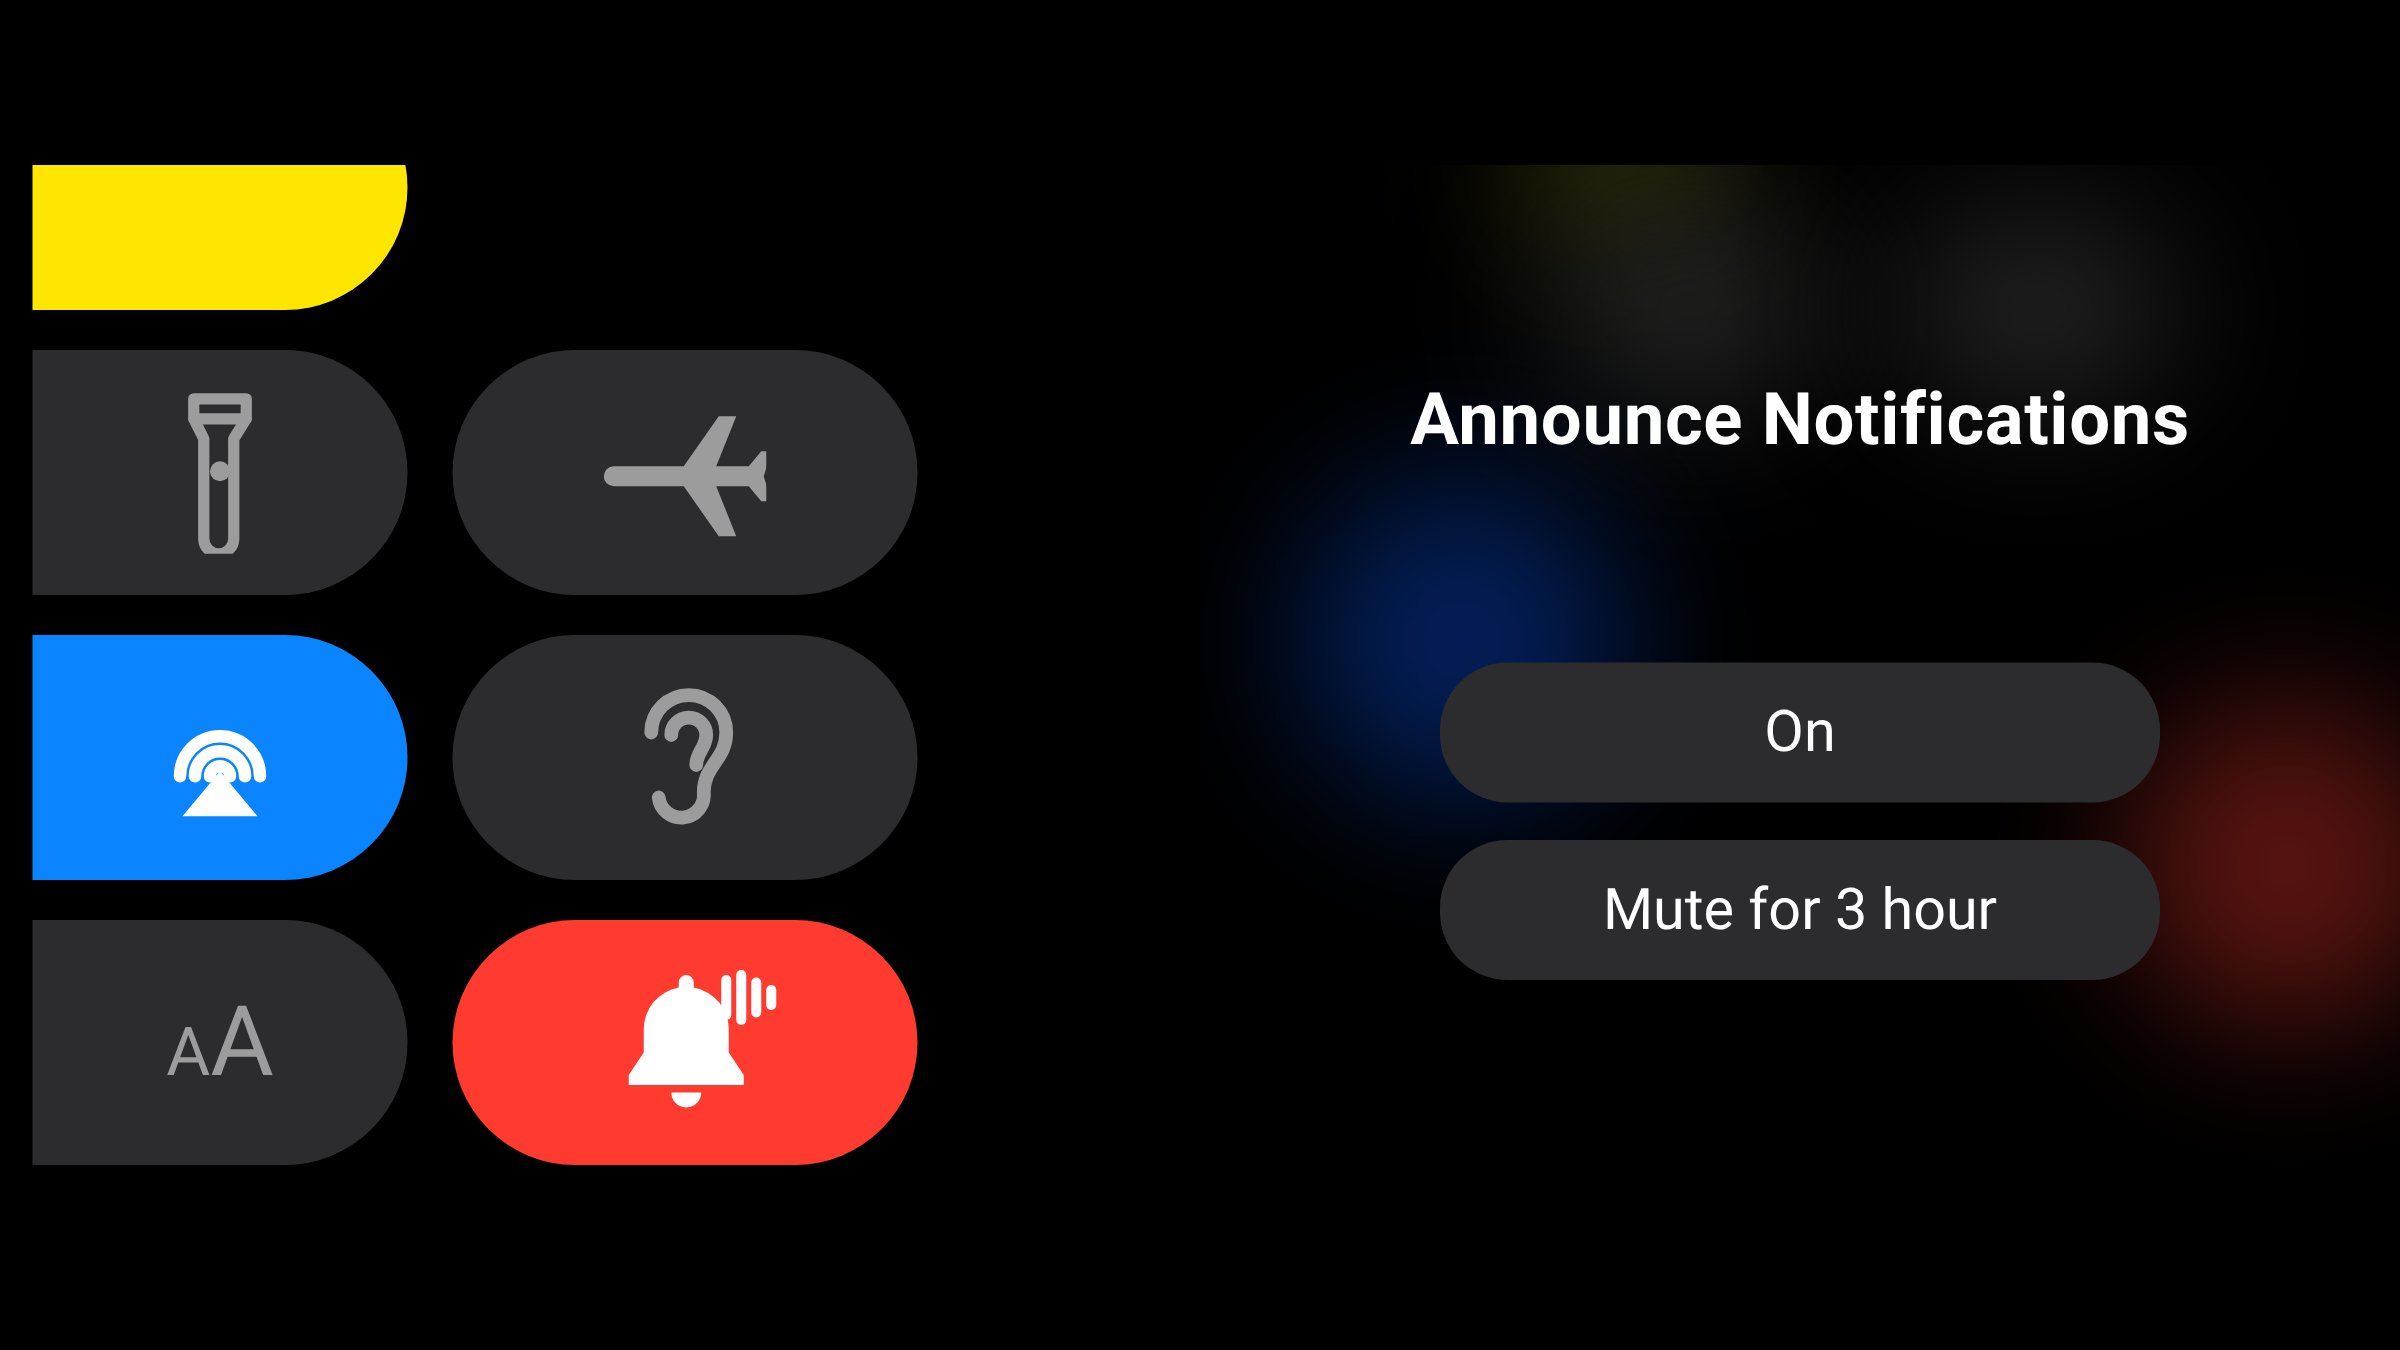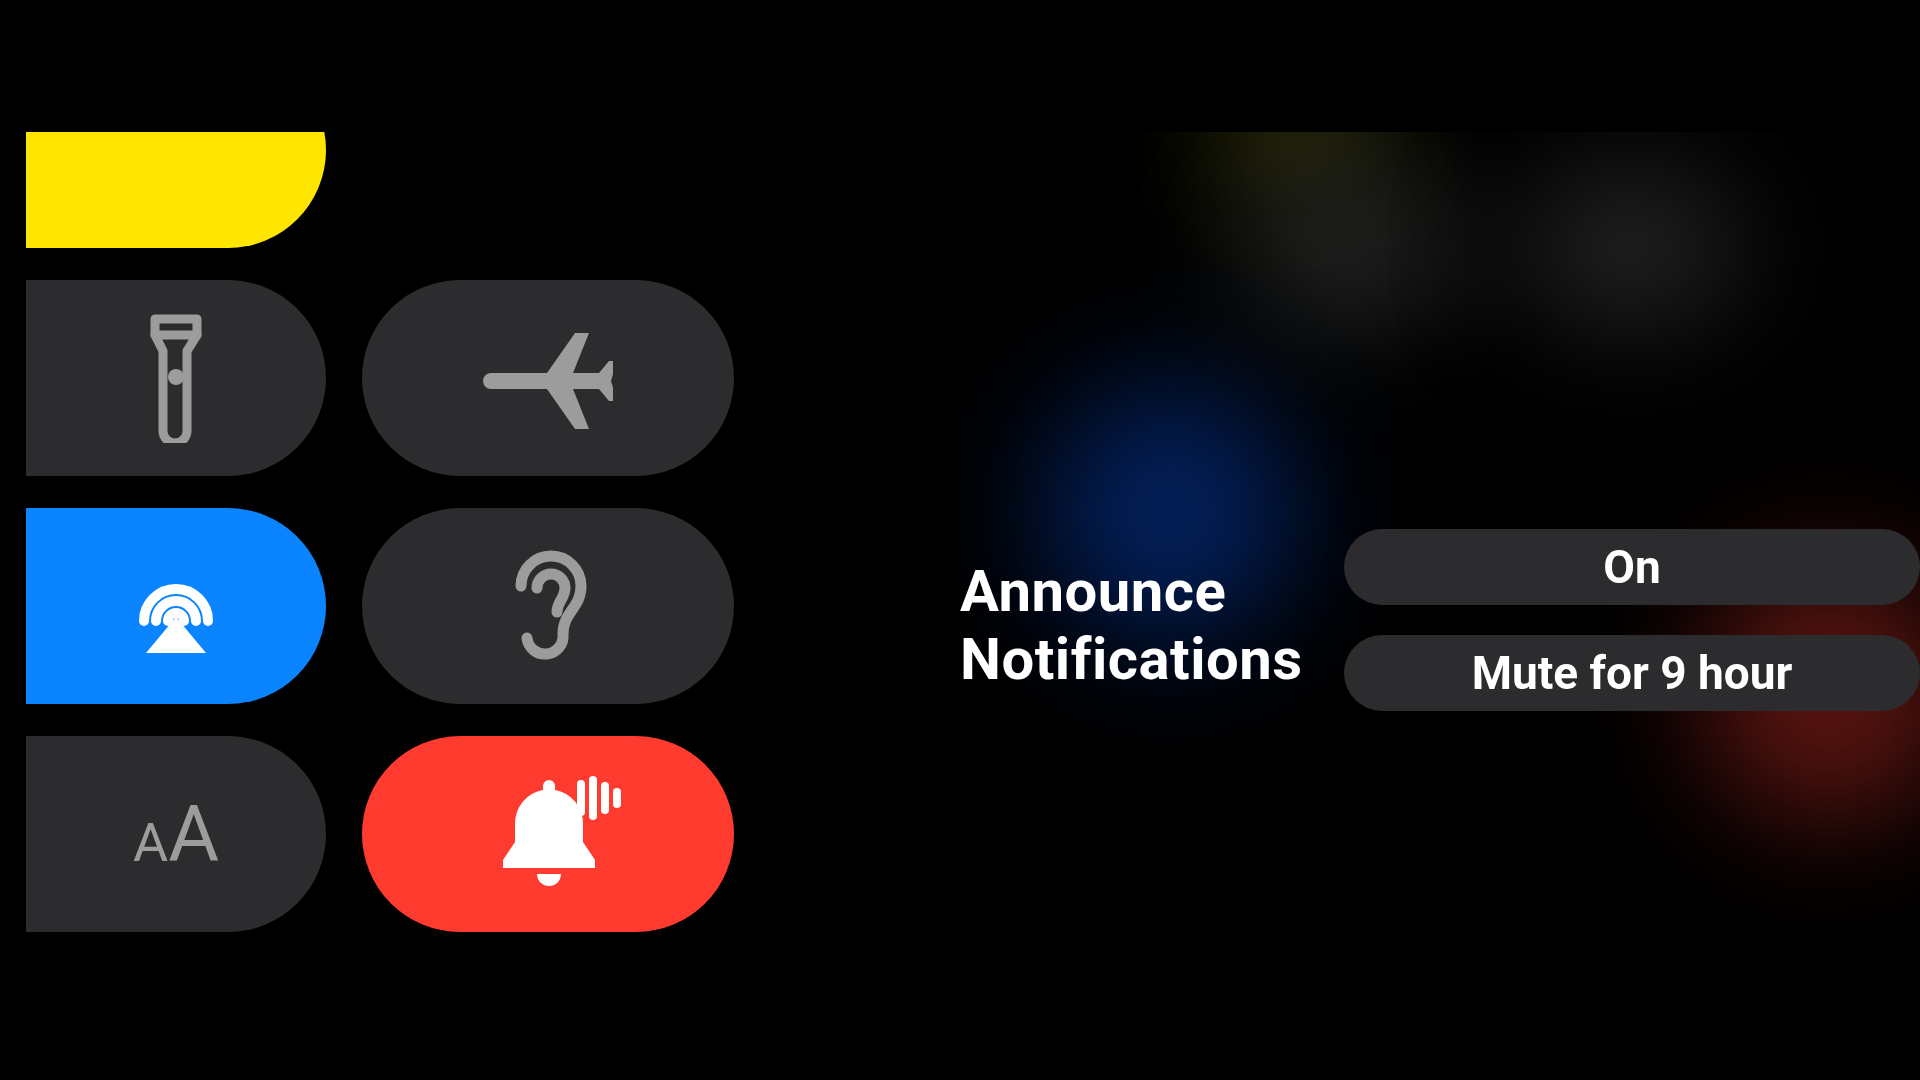--- a/index.html
+++ b/index.html
@@ -26,24 +26,24 @@
 
 
 .right{position:absolute;left:960px;top:0;width:960px;height:100%;}
 .blurlayer{position:absolute;inset:0;overflow:hidden;}
 .glow{position:absolute;border-radius:50%;filter:blur(60px);}
 .glow.y{left:260px;top:-40px;width:160px;height:80px;background:#54560f;}
 .glow.b{left:80px;top:250px;width:260px;height:260px;background:#0a5aff;opacity:.35;}
 .glow.r{left:740px;top:430px;width:260px;height:260px;background:#ff3b30;opacity:.35;}
 .glow.g1{left:280px;top:40px;width:220px;height:150px;background:#262626;}
 .glow.g2{left:560px;top:40px;width:220px;height:150px;background:#262626;}
-.sheet{position:absolute;inset:0;display:flex;flex-direction:row;align-items:center;justify-content:space-between;}
+.sheet{position:absolute;inset:0;display:flex;flex-direction:column;align-items:center;}
 .sheet-title{margin-top:170px;font-size:58px;font-weight:700;letter-spacing:.5px;}
 .opts{margin-top:160px;display:flex;flex-direction:column;gap:30px;}
-.opt{width:576px;height:76px;border-radius:54px;background:#2c2c2e;display:flex;align-items:center;justify-content:center;font-size:46px;font-weight:700;}
+.opt{width:576px;height:112px;border-radius:54px;background:#2c2c2e;display:flex;align-items:center;justify-content:center;font-size:46px;font-weight:400;}
 
 
 .mask-top,.mask-bot{position:absolute;left:0;width:1920px;background:#000;}
 .mask-top{top:0;height:132px;}
 .mask-bot{bottom:0;height:132px;}
 
 </style>
 </head>
 <body>
 
@@ -142,21 +142,21 @@
       <div class="glow b"></div>
       <div class="glow r"></div>
     </div>
     <div class="sheet">
       <div class="sheet-title">Announce Notifications</div>
       <div class="opts">
         <div class="opt">
           <span>On</span>
         </div>
         <div class="opt">
-          <span>Mute for 9 hour</span>
+          <span>Mute for 3 hour</span>
         </div>
       </div>
     </div>
   </div>
 
 </div>
 <div class="mask-top"></div>
 <div class="mask-bot"></div>
 </div>
 

